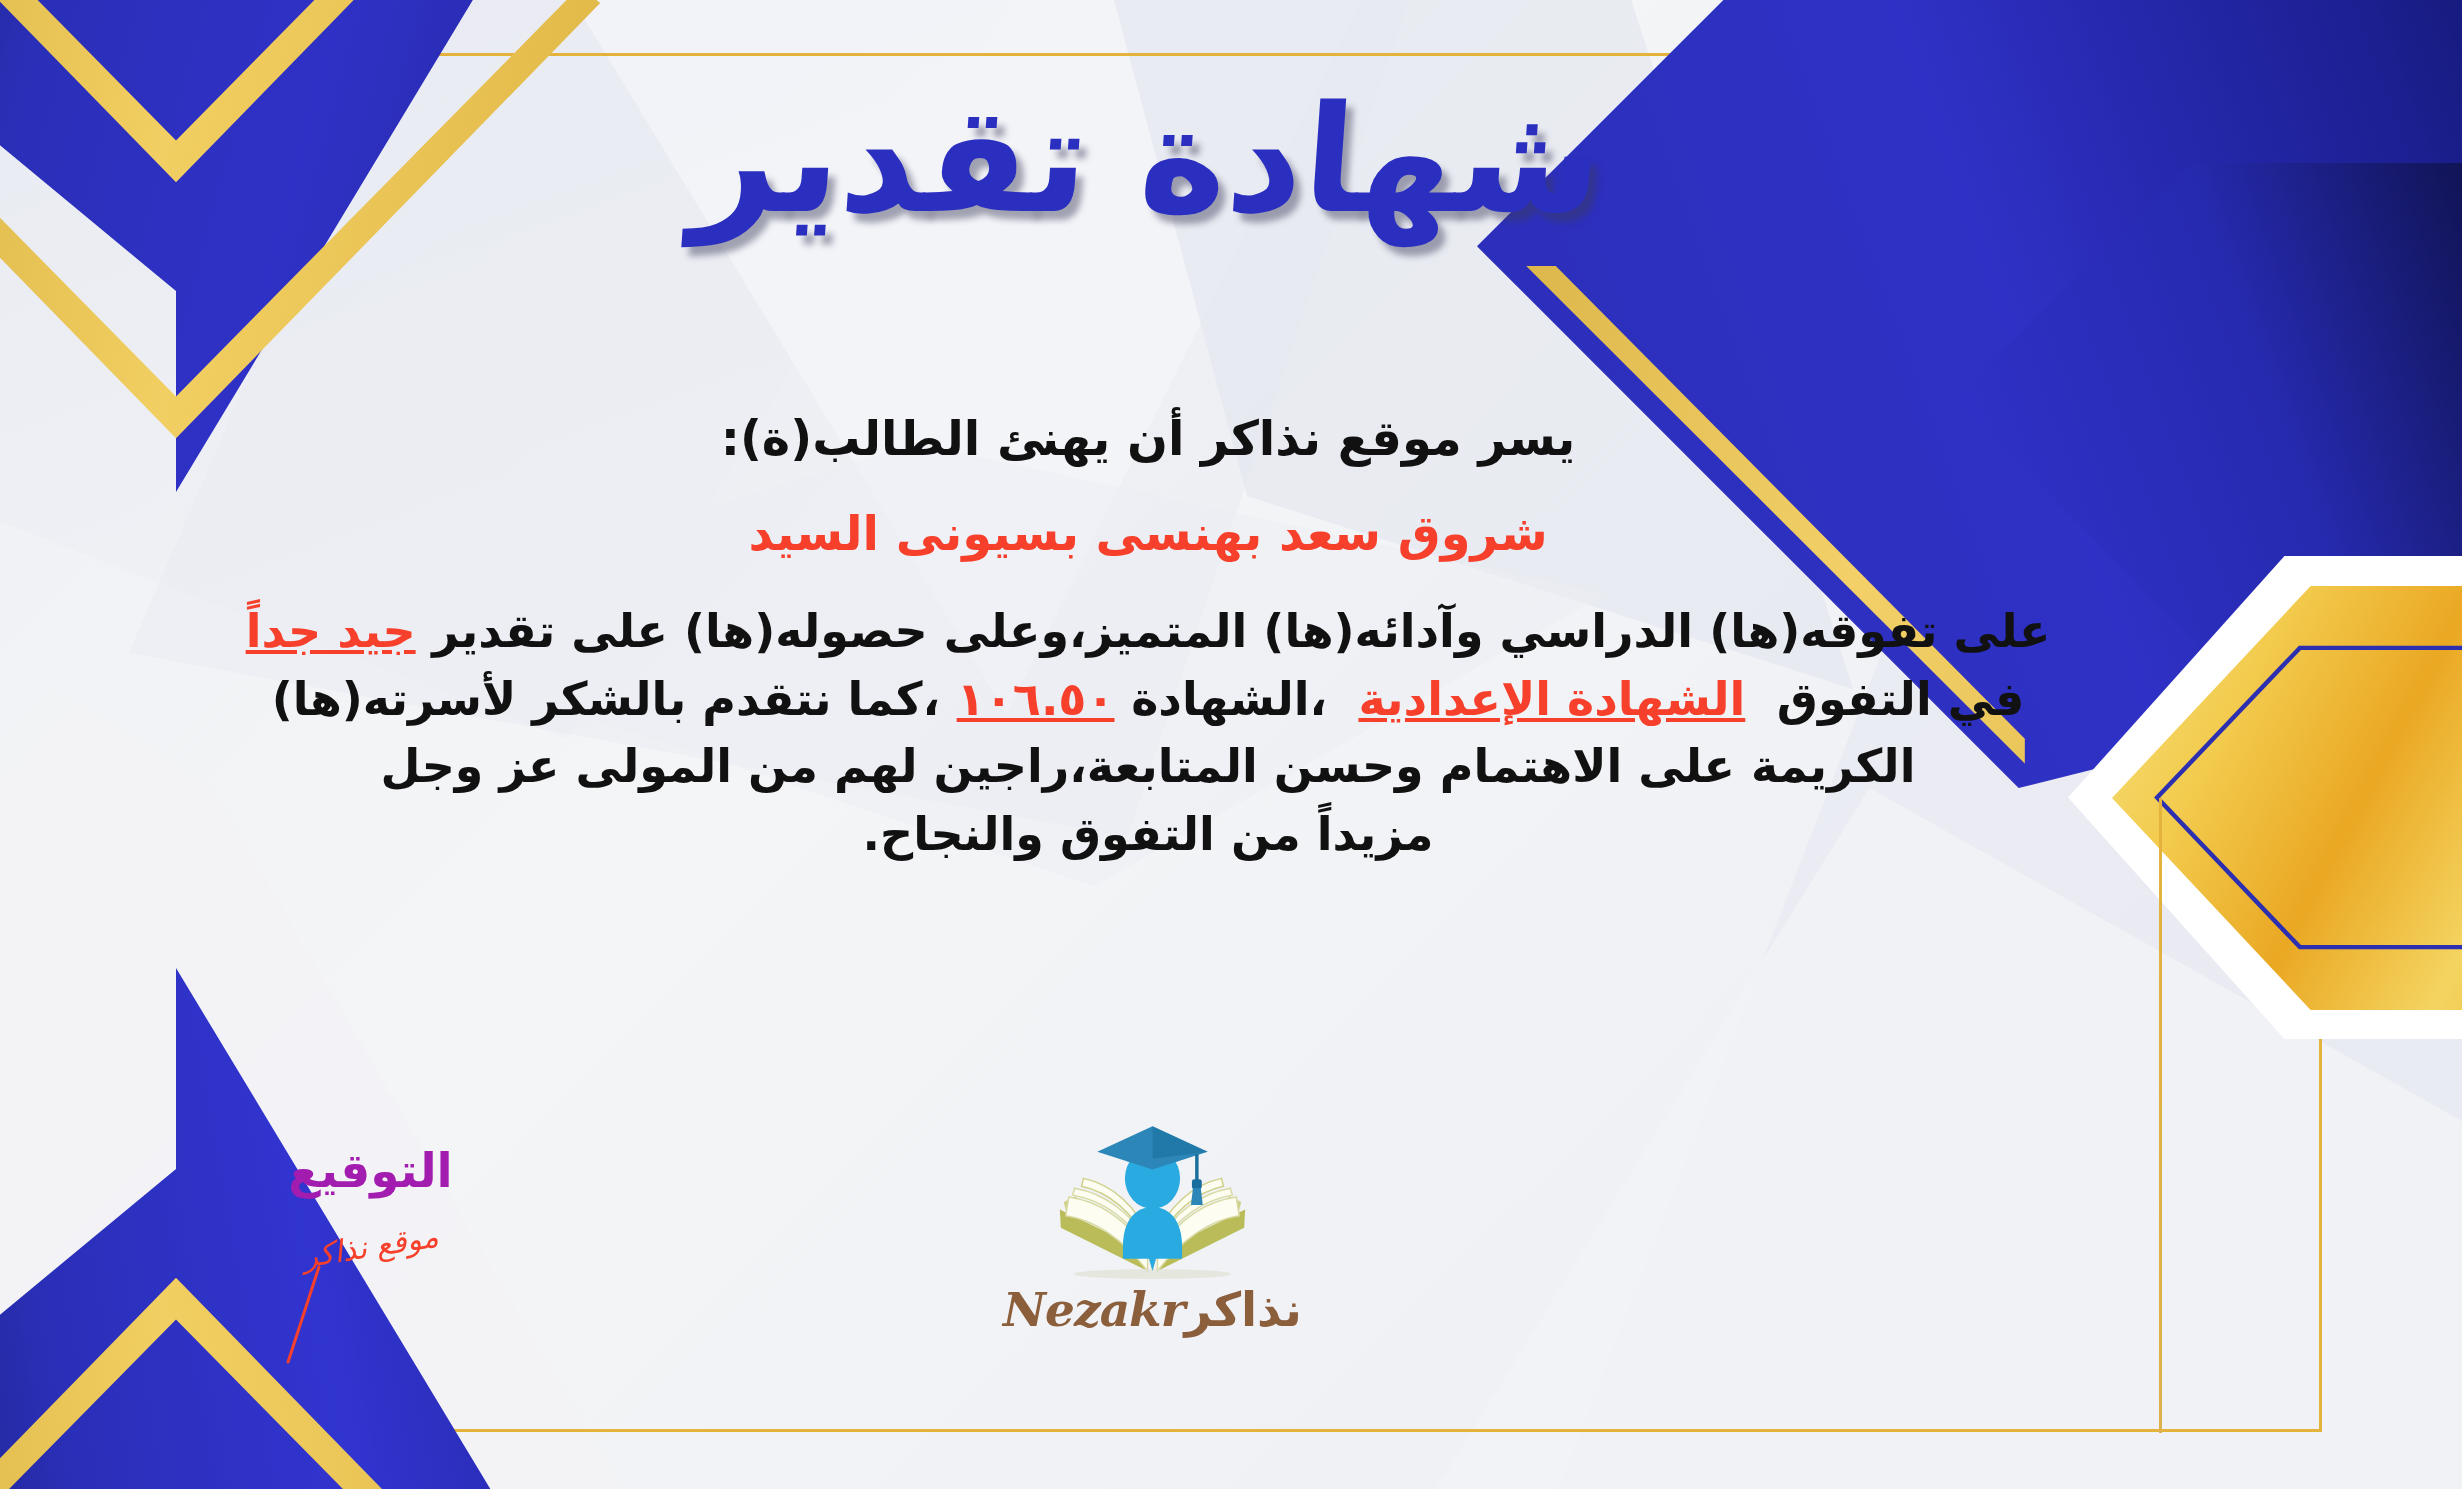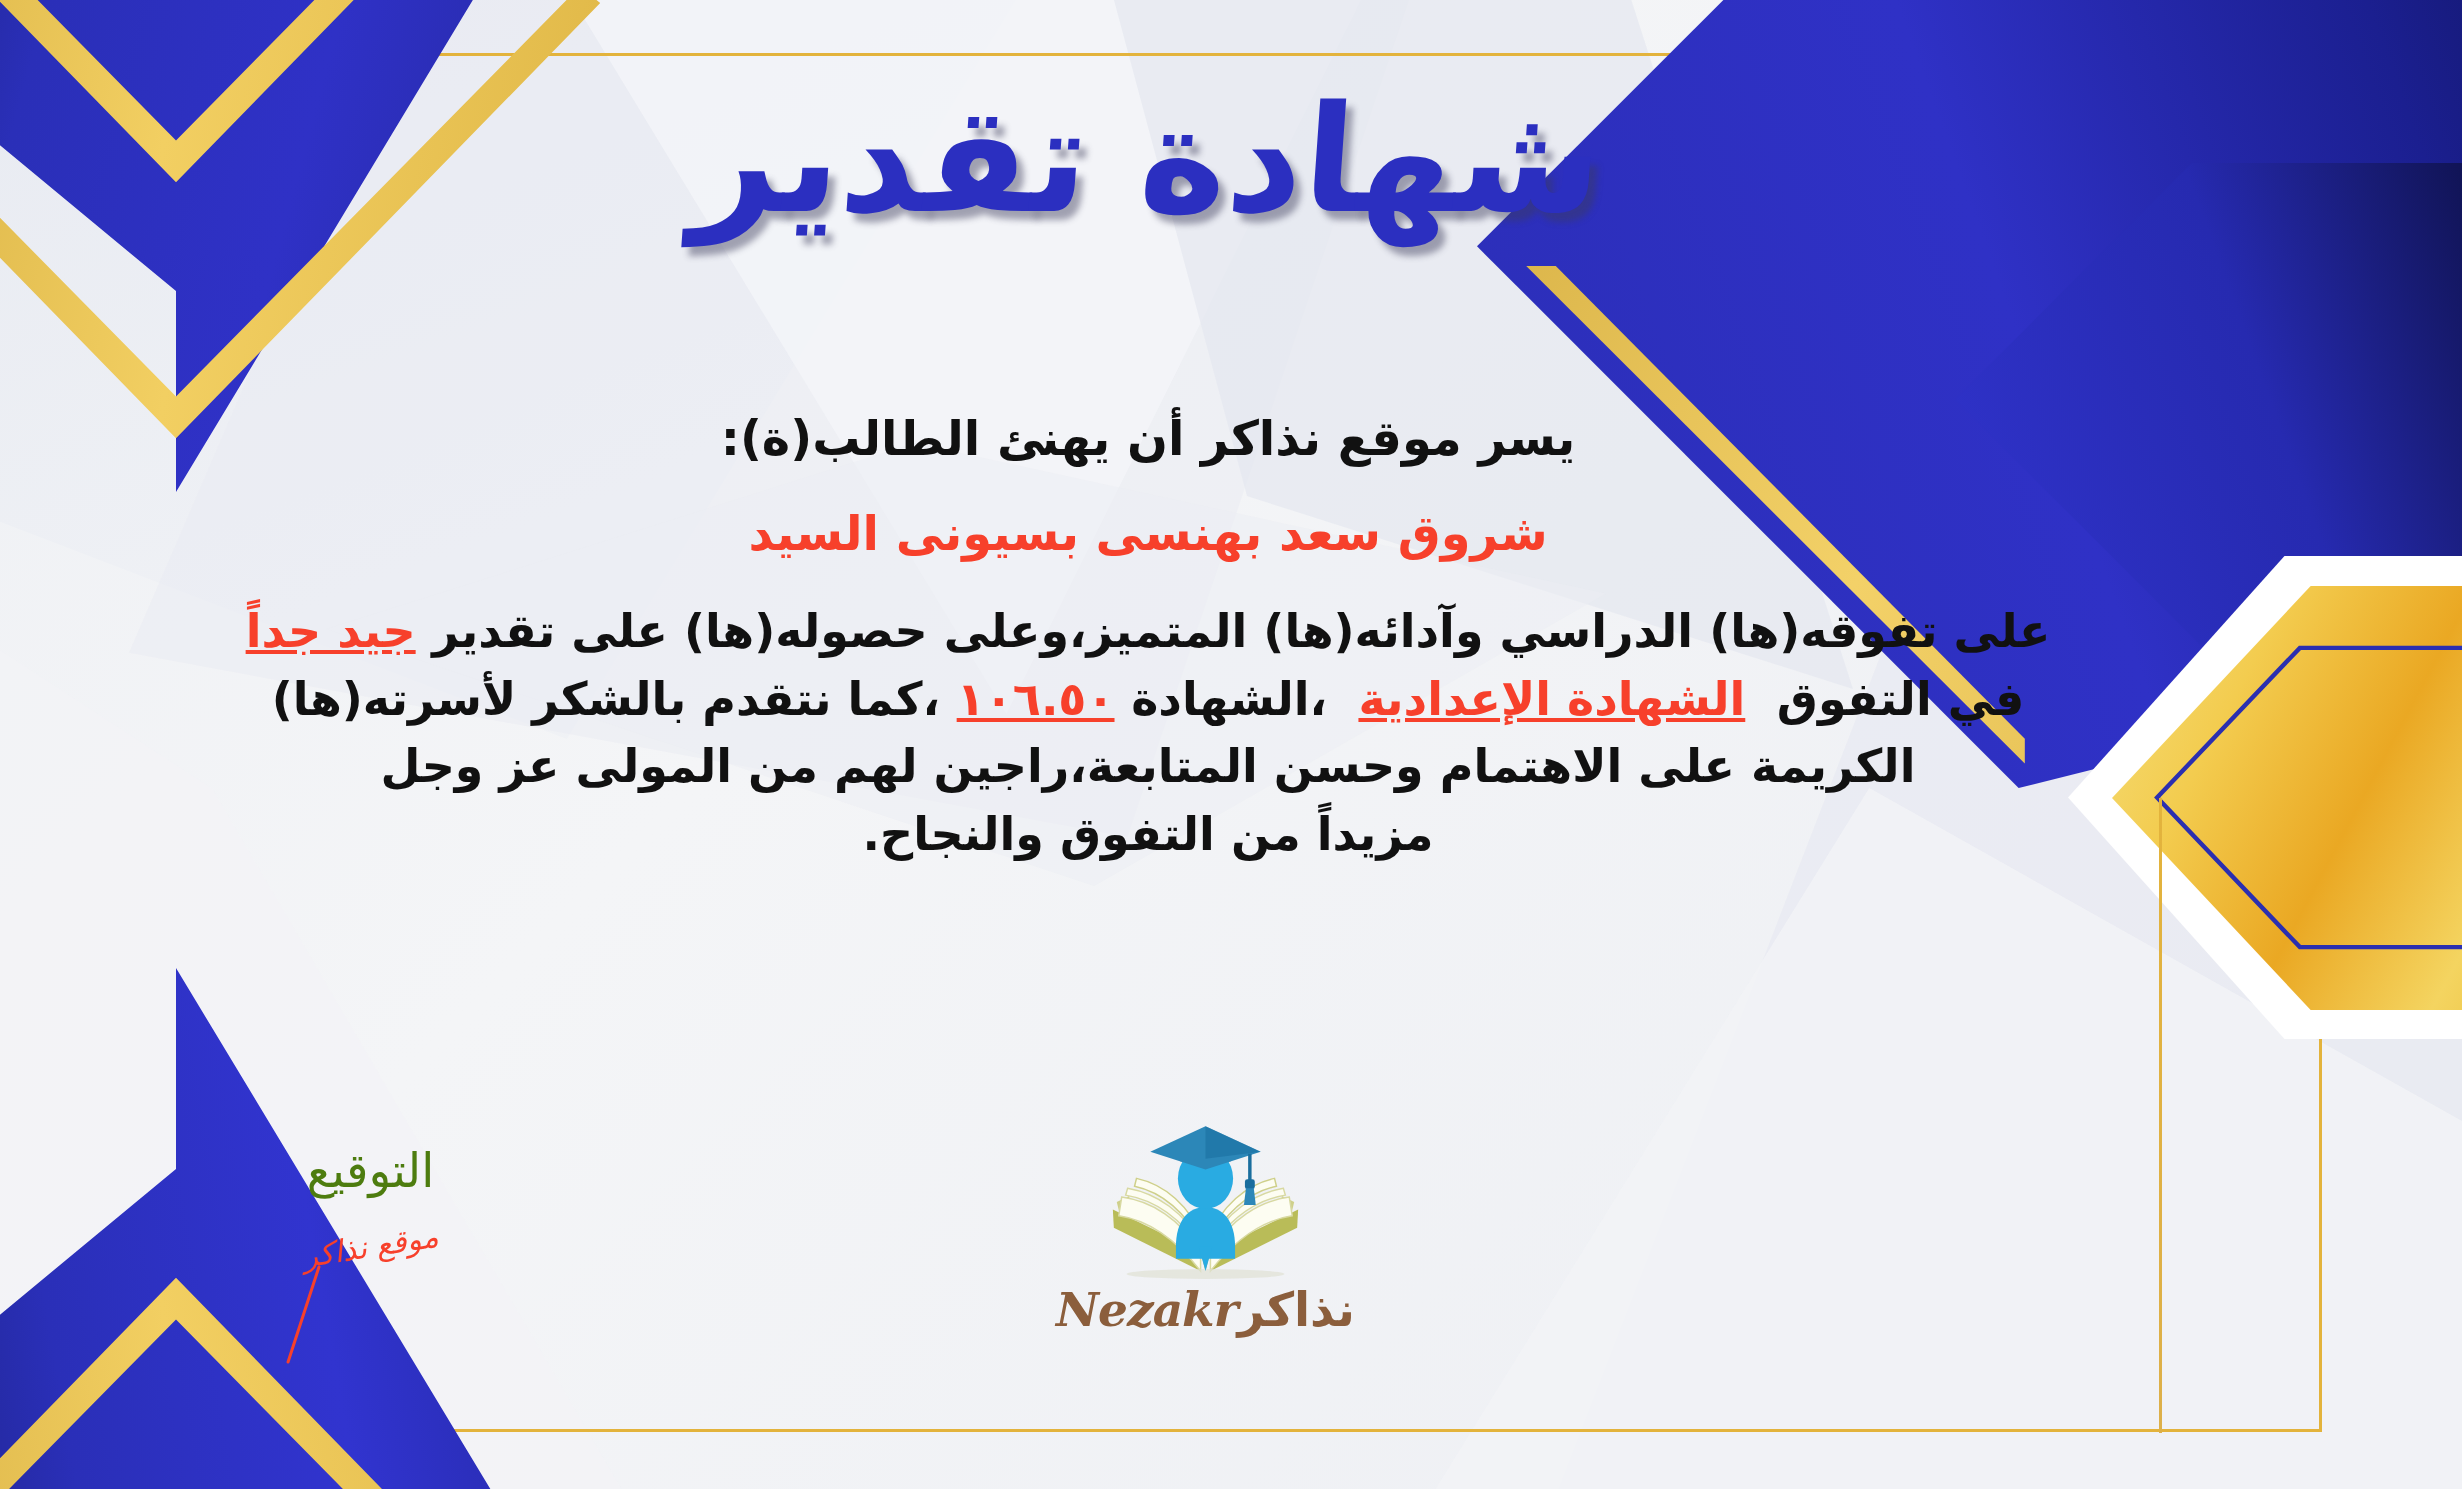--- a/index.html
+++ b/index.html
@@ -221,22 +221,22 @@
   .sig-wrap {
     position: absolute;
     left: 384px;
     top: 1147px;
     width: 305px;
     text-align: center;
     direction: rtl;
   }
   .sig-label {
     font-size: 47px;
-    font-weight: 400;
-    color: #4d7c0f;
+    font-weight: 700;
+    color: #a21caf;
     line-height: 1;
   }
   .sig-script {
     margin-top: 35px;
     font-family: "DejaVu Serif", serif;
     font-size: 30.5px;
     color: #f7402b;
     font-style: italic;
     transform: rotate(-9deg);
     display: inline-block;
@@ -247,21 +247,21 @@
     left: 84px; top: 69px;
     width: 3px; height: 103px;
     background: #f7402b;
     transform: rotate(18deg);
     border-radius: 2px;
   }
 
   
   .logo {
     position: absolute;
-    left: 1204px;
+    left: 1151px;
     top: 1123px;
     width: 335px;
     text-align: center;
   }
   .logo svg { display: block; margin: 0 auto; }
   .logo-text {
     margin-top: -3.9px;
     font-size: 47px;
     font-weight: 700;
     color: #8b5e3c;

